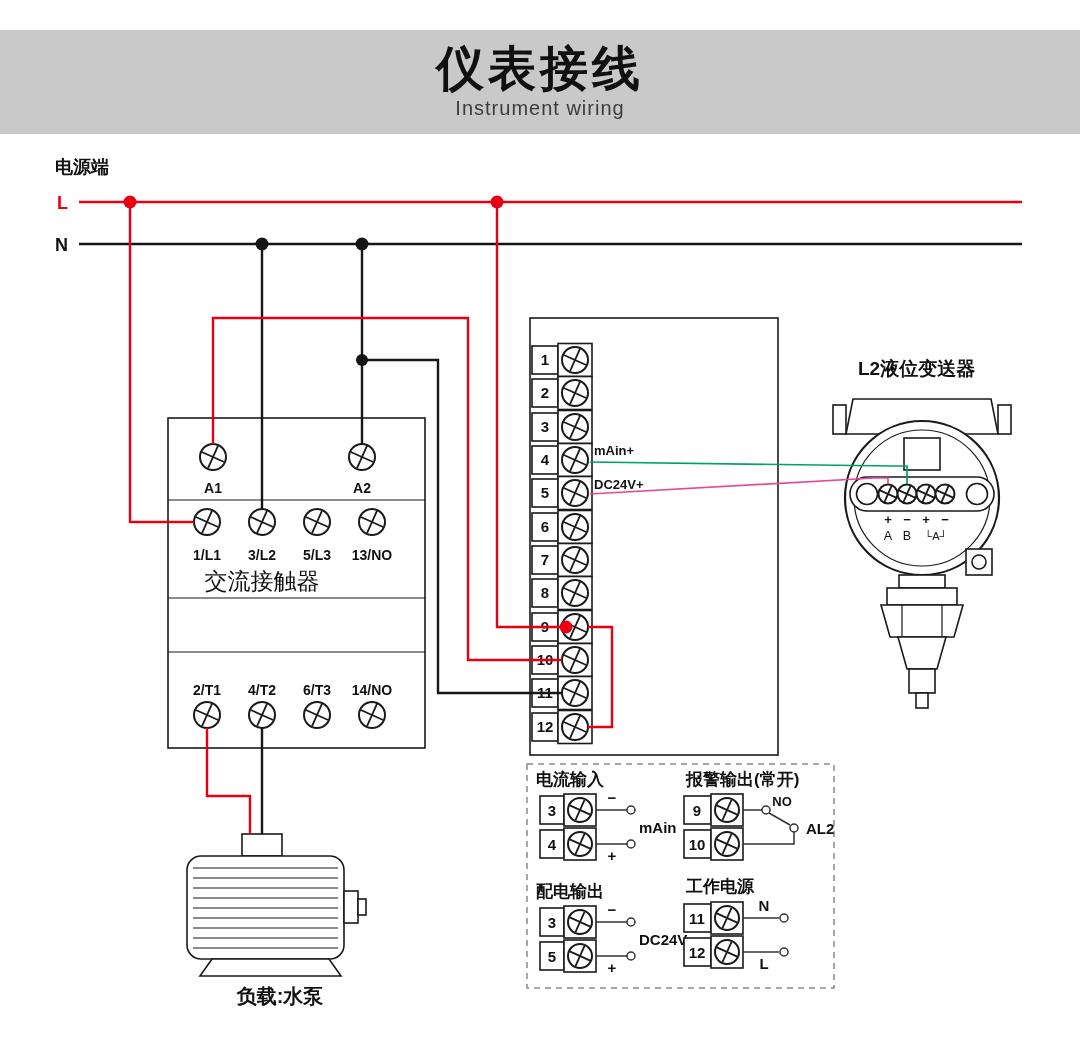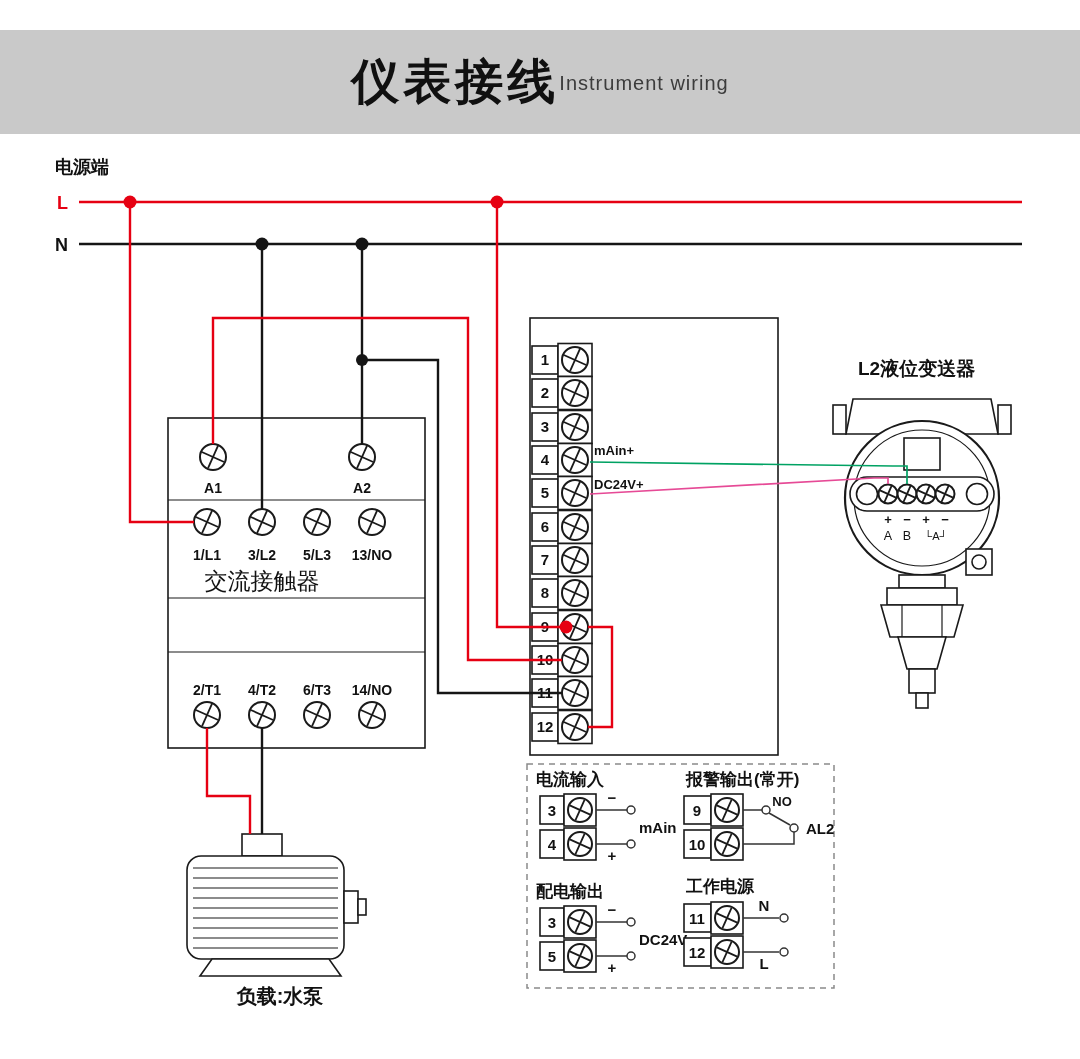--- a/index.html
+++ b/index.html
@@ -1,20 +1,20 @@
 <!DOCTYPE html>
 <html><head>
 <meta charset="utf-8">
 <title>仪表接线</title>
 <style>
   * { margin:0; padding:0; box-sizing:border-box; }
   html,body { width:1080px; background:#ffffff; font-family:"Liberation Sans","DejaVu Sans",sans-serif; }
   .page { position:relative; width:1080px; height:1059px; background:#fff; overflow:hidden; }
   .header { position:absolute; left:0; top:30px; width:1080px; height:104px; background:#c9c9c9;
-            display:flex; flex-direction:row; align-items:center; justify-content:center; }
+            display:flex; flex-direction:column; align-items:center; justify-content:center; }
   .header .title { font-size:48px; font-weight:900; color:#101010; letter-spacing:4px; line-height:1.05; }
   .header .subtitle { font-size:20px; color:#3c3c3c; letter-spacing:1px; margin-top:2px; }
   svg.diagram { position:absolute; left:0; top:0; }
 
   .outline { fill:#fff; stroke:#1a1a1a; stroke-width:1.6; }
   .ow2 { stroke-width:2.2; }
   .thin { fill:none; stroke:#1a1a1a; stroke-width:1.2; }
   .dashed { fill:none; stroke:#8a8a8a; stroke-width:1.5; stroke-dasharray:6 5; }
   text { fill:#111; }
   .mid { text-anchor:middle; }

